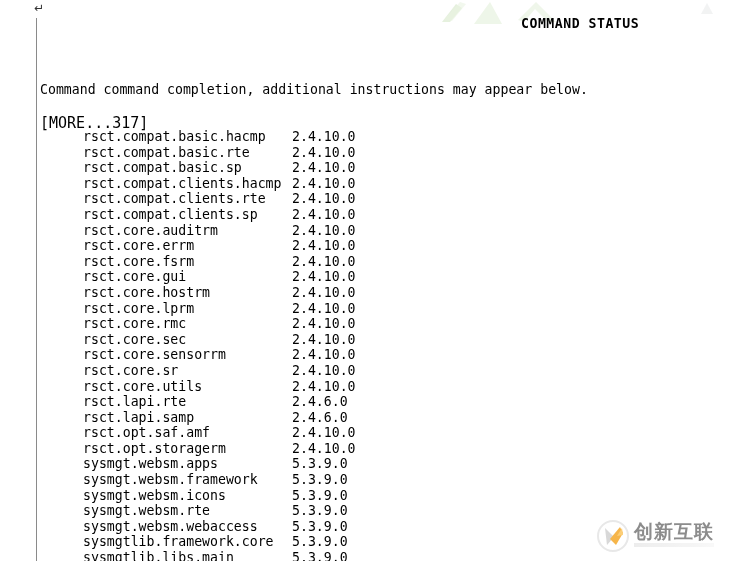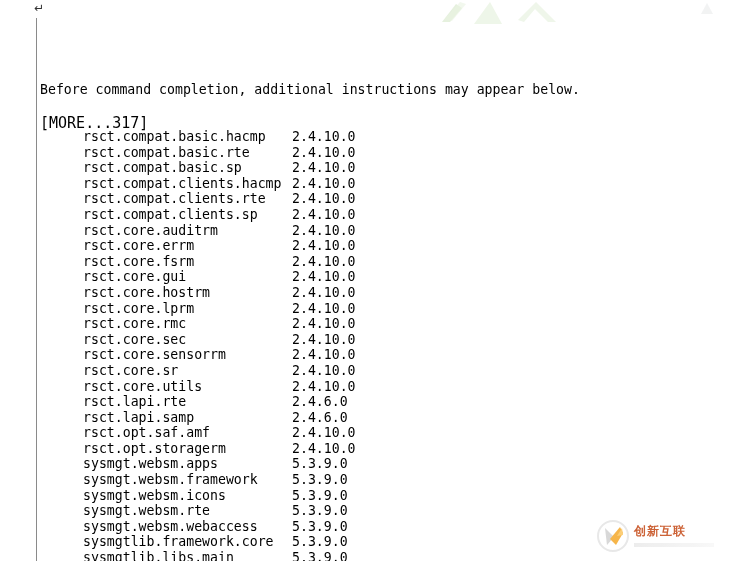--- a/index.html
+++ b/index.html
@@ -169,33 +169,36 @@
 </svg>
 
 <div class="term">
 
   <div class="enter-glyph">↵</div>
 
   <div class="left-rule"></div>
 
   <div class="screen">
 
-
-
-    <div class="note-row">Before command completion, additional instructions may appear below.</div>
+    <div class="title-row">
+      <span class="title">COMMAND STATUS</span>
+    </div>
+
+
+    <div class="note-row">Command command completion, additional instructions may appear below.</div>
 
     <div class="more-row">[MORE...317]</div>
 
     <div class="pkg-list"><div class="pkg-row"><span class="pkg-name">rsct.compat.basic.hacmp</span><span class="pkg-ver">2.4.10.0</span></div><div class="pkg-row"><span class="pkg-name">rsct.compat.basic.rte</span><span class="pkg-ver">2.4.10.0</span></div><div class="pkg-row"><span class="pkg-name">rsct.compat.basic.sp</span><span class="pkg-ver">2.4.10.0</span></div><div class="pkg-row"><span class="pkg-name">rsct.compat.clients.hacmp</span><span class="pkg-ver">2.4.10.0</span></div><div class="pkg-row"><span class="pkg-name">rsct.compat.clients.rte</span><span class="pkg-ver">2.4.10.0</span></div><div class="pkg-row"><span class="pkg-name">rsct.compat.clients.sp</span><span class="pkg-ver">2.4.10.0</span></div><div class="pkg-row"><span class="pkg-name">rsct.core.auditrm</span><span class="pkg-ver">2.4.10.0</span></div><div class="pkg-row"><span class="pkg-name">rsct.core.errm</span><span class="pkg-ver">2.4.10.0</span></div><div class="pkg-row"><span class="pkg-name">rsct.core.fsrm</span><span class="pkg-ver">2.4.10.0</span></div><div class="pkg-row"><span class="pkg-name">rsct.core.gui</span><span class="pkg-ver">2.4.10.0</span></div><div class="pkg-row"><span class="pkg-name">rsct.core.hostrm</span><span class="pkg-ver">2.4.10.0</span></div><div class="pkg-row"><span class="pkg-name">rsct.core.lprm</span><span class="pkg-ver">2.4.10.0</span></div><div class="pkg-row"><span class="pkg-name">rsct.core.rmc</span><span class="pkg-ver">2.4.10.0</span></div><div class="pkg-row"><span class="pkg-name">rsct.core.sec</span><span class="pkg-ver">2.4.10.0</span></div><div class="pkg-row"><span class="pkg-name">rsct.core.sensorrm</span><span class="pkg-ver">2.4.10.0</span></div><div class="pkg-row"><span class="pkg-name">rsct.core.sr</span><span class="pkg-ver">2.4.10.0</span></div><div class="pkg-row"><span class="pkg-name">rsct.core.utils</span><span class="pkg-ver">2.4.10.0</span></div><div class="pkg-row"><span class="pkg-name">rsct.lapi.rte</span><span class="pkg-ver">2.4.6.0</span></div><div class="pkg-row"><span class="pkg-name">rsct.lapi.samp</span><span class="pkg-ver">2.4.6.0</span></div><div class="pkg-row"><span class="pkg-name">rsct.opt.saf.amf</span><span class="pkg-ver">2.4.10.0</span></div><div class="pkg-row"><span class="pkg-name">rsct.opt.storagerm</span><span class="pkg-ver">2.4.10.0</span></div><div class="pkg-row"><span class="pkg-name">sysmgt.websm.apps</span><span class="pkg-ver">5.3.9.0</span></div><div class="pkg-row"><span class="pkg-name">sysmgt.websm.framework</span><span class="pkg-ver">5.3.9.0</span></div><div class="pkg-row"><span class="pkg-name">sysmgt.websm.icons</span><span class="pkg-ver">5.3.9.0</span></div><div class="pkg-row"><span class="pkg-name">sysmgt.websm.rte</span><span class="pkg-ver">5.3.9.0</span></div><div class="pkg-row"><span class="pkg-name">sysmgt.websm.webaccess</span><span class="pkg-ver">5.3.9.0</span></div><div class="pkg-row"><span class="pkg-name">sysmgtlib.framework.core</span><span class="pkg-ver">5.3.9.0</span></div><div class="pkg-row"><span class="pkg-name">sysmgtlib.libs.main</span><span class="pkg-ver">5.3.9.0</span></div></div>
 
   </div>
 </div>
 
 <div class="wm-logo">
   <svg viewBox="0 0 122 36" xmlns="http://www.w3.org/2000/svg" aria-hidden="true">
     <circle cx="17" cy="17" r="15" fill="#ffffff" stroke="#e3e3e3" stroke-width="2"></circle>
     <path d="M9 9 L18 18 L11 26 Z" fill="#d0d0d0"></path>
     <path d="M24 8 L14 20 L20 26 L27 14 Z" fill="#f5a623"></path>
     <path d="M26 9 L21 17 L27 16 Z" fill="#fcc45a"></path>
   </svg>
-  <div style="position:absolute;left:38px;top:1px;font-family:'DejaVu Sans','Liberation Sans',sans-serif;font-size:12px;line-height:22px;color:#c2410c;letter-spacing:1px;font-weight:700;">创新互联</div>
+  <div style="position:absolute;left:38px;top:1px;font-family:'DejaVu Sans','Liberation Sans',sans-serif;font-size:19px;line-height:22px;color:#737373;letter-spacing:1px;font-weight:700;">创新互联</div>
   <div style="position:absolute;left:38px;top:24px;width:80px;height:4px;background:linear-gradient(90deg,#dedede,#f2f2f2);opacity:.7;"></div>
 </div>
 
 </body></html>

